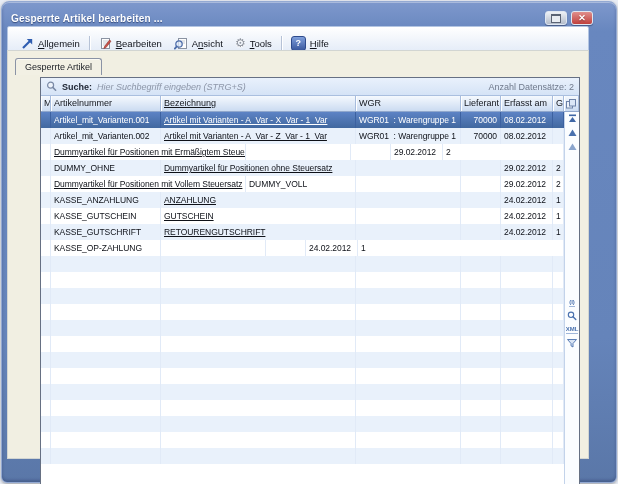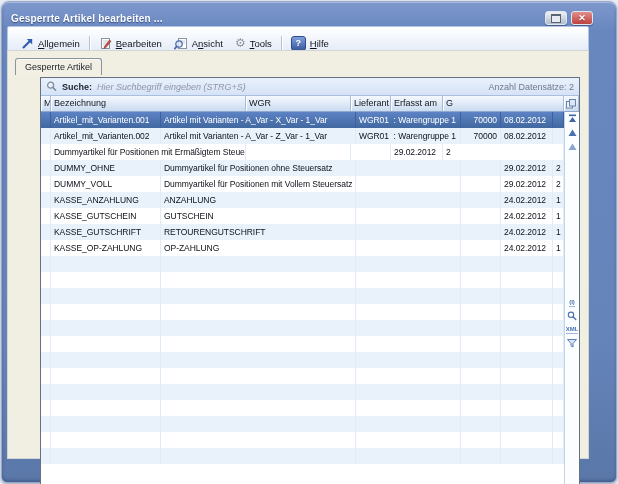--- a/index.html
+++ b/index.html
@@ -48,21 +48,21 @@
   .search-label{font-weight:bold;color:#1c2330;}
   .search-input{font-style:italic;color:#8d96a8;flex:0 1 auto;cursor:text;}
   .search-count{margin-left:auto;color:#707a8c;}
 
   .gridhead{height:16px;display:flex;box-sizing:border-box;font-size:9px;color:#14171e;
     background:linear-gradient(#f5f9fe,#cbdbf1);border-bottom:1px solid #90a7cc;}
   .hcell{box-sizing:border-box;padding:2px 3px 0;border-right:1px solid #a7bcdd;box-shadow:inset 1px 0 0 #fff;
     white-space:pre;overflow:hidden;cursor:pointer;}
   .hcell.icon-cell{display:flex;align-items:center;justify-content:center;padding:0;}
 
-  .c-m{width:10px;} .c-nr{width:110px;} .c-bez{width:195px;} .c-wgr{width:105px;}
+  .c-m{width:10px;} .c-nr{width:110px;} .c-bez{width:195px;text-decoration:underline;} .c-wgr{width:105px;}
   .c-lief{width:40px;text-align:right;} .c-erf{width:52px;} .c-g{flex:1;} .c-ch{width:15px;}
 
   .gridbody{position:absolute;left:0;top:34px;right:15px;bottom:0;overflow:hidden;background:#fff;}
   .row{height:16px;display:flex;font-size:8.5px;letter-spacing:-.05px;color:#0e1118;cursor:pointer;}
   .row.alt{background:#e9f1fb;}
   .row.selected{background:linear-gradient(#5d83c5,#41689f);color:#ffffff;}
   .cell{box-sizing:border-box;padding:3px 3px 0;border-right:1px solid #e1eaf7;white-space:pre;overflow:hidden;}
   .row.selected .cell{border-right-color:#3c61a0;}
 
   .navstrip{position:absolute;top:34px;right:0;bottom:0;width:15px;box-sizing:border-box;
@@ -146,20 +146,21 @@
             <circle cx="4.6" cy="4.2" r="3" fill="#eef3fa" stroke="#7b8aa6" stroke-width="1.2"></circle>
             <path d="M6.8 6.4 L9.6 9.2" stroke="#7b8aa6" stroke-width="1.6" stroke-linecap="round"></path>
           </svg>
           <span class="search-label">Suche:</span>
           <span class="search-input">Hier Suchbegriff eingeben (STRG+S)</span>
           <span class="search-count">Anzahl Datensätze: 2</span>
         </div>
 
         <div class="gridhead">
           <div class="hcell c-m">M</div>
+          <div class="hcell c-nr">Artikelnummer</div>
           <div class="hcell c-bez">Bezeichnung</div>
           <div class="hcell c-wgr">WGR</div>
           <div class="hcell c-lief">Lieferant</div>
           <div class="hcell c-erf">Erfasst am</div>
           <div class="hcell c-g">G</div>
           <div class="hcell c-ch icon-cell">
             <svg width="10" height="10" viewBox="0 0 10 10">
               <rect x="0.5" y="2.5" width="6" height="6.5" fill="#eef3fa" stroke="#6d82a8" stroke-width="1"></rect>
               <rect x="3.5" y="0.5" width="6" height="6.5" fill="#dbe6f6" stroke="#6d82a8" stroke-width="1"></rect>
             </svg>
@@ -197,22 +198,22 @@
               <div class="cell c-m"></div>
               <div class="cell c-nr">DUMMY_OHNE</div>
               <div class="cell c-bez">Dummyartikel für Positionen ohne Steuersatz</div>
               <div class="cell c-wgr"></div>
               <div class="cell c-lief"></div>
               <div class="cell c-erf">29.02.2012</div>
               <div class="cell c-g">2</div>
             </div>
             <div class="row">
               <div class="cell c-m"></div>
+              <div class="cell c-bez">Dummyartikel für Positionen mit Vollem Steuersatz</div>
               <div class="cell c-nr">DUMMY_VOLL</div>
-              <div class="cell c-bez">Dummyartikel für Positionen mit Vollem Steuersatz</div>
               <div class="cell c-wgr"></div>
               <div class="cell c-lief"></div>
               <div class="cell c-erf">29.02.2012</div>
               <div class="cell c-g">2</div>
             </div>
             <div class="row alt">
               <div class="cell c-m"></div>
               <div class="cell c-nr">KASSE_ANZAHLUNG</div>
               <div class="cell c-bez">ANZAHLUNG</div>
               <div class="cell c-wgr"></div>
@@ -234,21 +235,20 @@
               <div class="cell c-nr">KASSE_GUTSCHRIFT</div>
               <div class="cell c-bez">RETOURENGUTSCHRIFT</div>
               <div class="cell c-wgr"></div>
               <div class="cell c-lief"></div>
               <div class="cell c-erf">24.02.2012</div>
               <div class="cell c-g">1</div>
             </div>
             <div class="row">
               <div class="cell c-m"></div>
               <div class="cell c-nr">KASSE_OP-ZAHLUNG</div>
-              <div class="cell c-bez">OP-ZAHLUNG</div>
               <div class="cell c-wgr"></div>
               <div class="cell c-lief"></div>
               <div class="cell c-erf">24.02.2012</div>
               <div class="cell c-g">1</div>
             </div>
             <div class="row alt">
               <div class="cell c-m"></div>
               <div class="cell c-nr"></div>
               <div class="cell c-bez"></div>
               <div class="cell c-wgr"></div>

